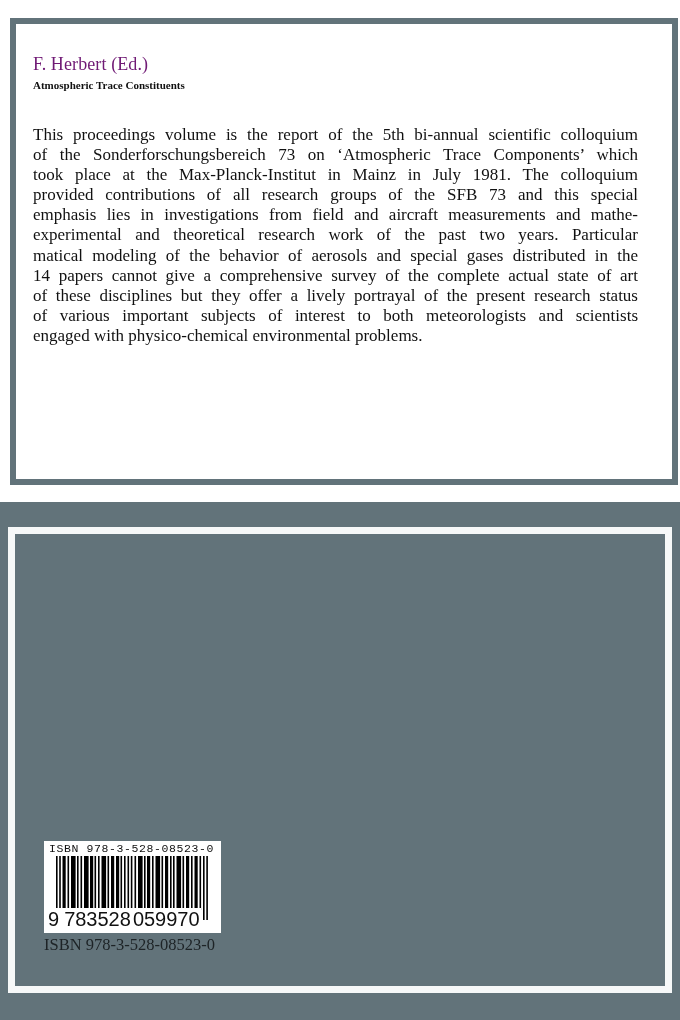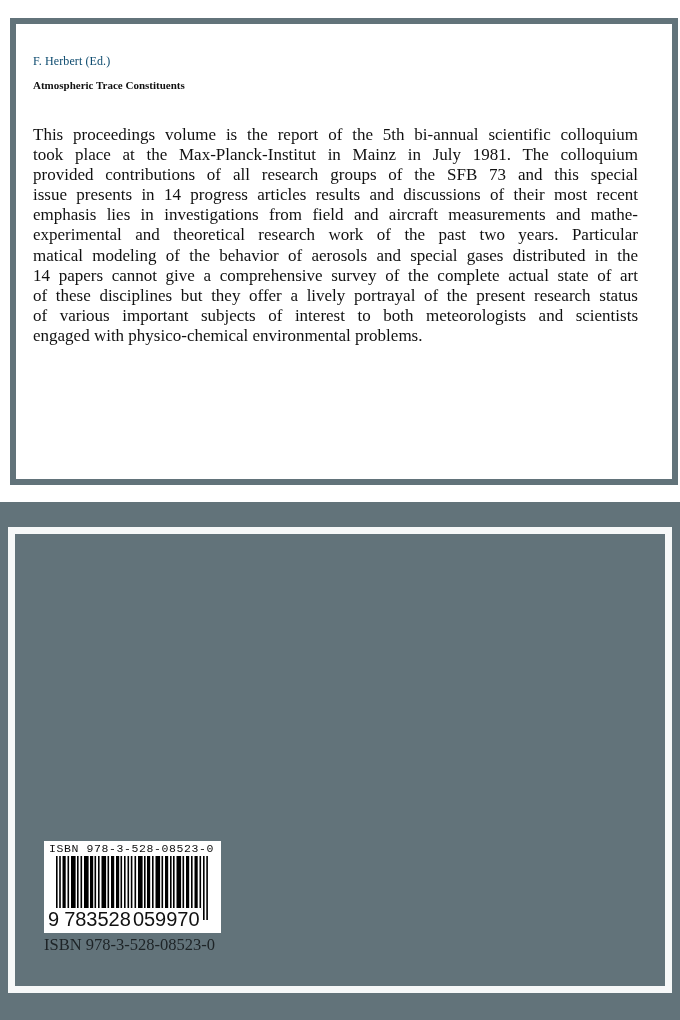--- a/index.html
+++ b/index.html
@@ -7,21 +7,21 @@
     width: 680px; height: 1020px; position: relative; overflow: hidden;
     background: #ffffff;
     font-family: "Liberation Serif", "DejaVu Serif", serif;
   }
   .top-panel {
     position: absolute; left: 10px; top: 18px; width: 656px; height: 455px;
     border: 6px solid #62737a; background: #ffffff; box-sizing: content-box;
   }
   .author {
     position: absolute; left: 33px; top: 54px;
-    font-size: 12px; color: #0c4a6e; letter-spacing: 0.1px;
+    font-size: 18px; color: #701a75; letter-spacing: 0.1px;
   }
   .title {
     position: absolute; left: 33px; top: 79px;
     font-size: 11px; font-weight: bold; color: #111;
   }
   .blurb {
     position: absolute; left: 33px; top: 125px; width: 605px;
     font-size: 17px; line-height: 20.1px; color: #111;
     text-align: justify; text-align-last: left;
   }
@@ -62,23 +62,23 @@
 </head>
 <body>
 
 <div class="top-panel"></div>
 
 <div class="author">F. Herbert (Ed.)</div>
 <div class="title">Atmospheric Trace Constituents</div>
 
 <div class="blurb">
   <span class="ln">This proceedings volume is the report of the 5th bi-annual scientific colloquium</span>
+  <span class="ln">of the Sonderforschungsbereich 73 on ‘Atmospheric Trace Components’ which</span>
   <span class="ln">took place at the Max-Planck-Institut in Mainz in July 1981. The colloquium</span>
   <span class="ln">provided contributions of all research groups of the SFB 73 and this special</span>
-  <span class="ln">issue presents in 14 progress articles results and discussions of their most recent</span>
   <span class="ln">emphasis lies in investigations from field and aircraft measurements and mathe-</span>
   <span class="ln">experimental and theoretical research work of the past two years. Particular</span>
   <span class="ln">matical modeling of the behavior of aerosols and special gases distributed in the</span>
   <span class="ln">14 papers cannot give a comprehensive survey of the complete actual state of art</span>
   <span class="ln">of these disciplines but they offer a lively portrayal of the present research status</span>
   <span class="ln">of various important subjects of interest to both meteorologists and scientists</span>
   <span class="ln last">engaged with physico-chemical environmental problems.</span>
 </div>
 
 <div class="bottom-block">

